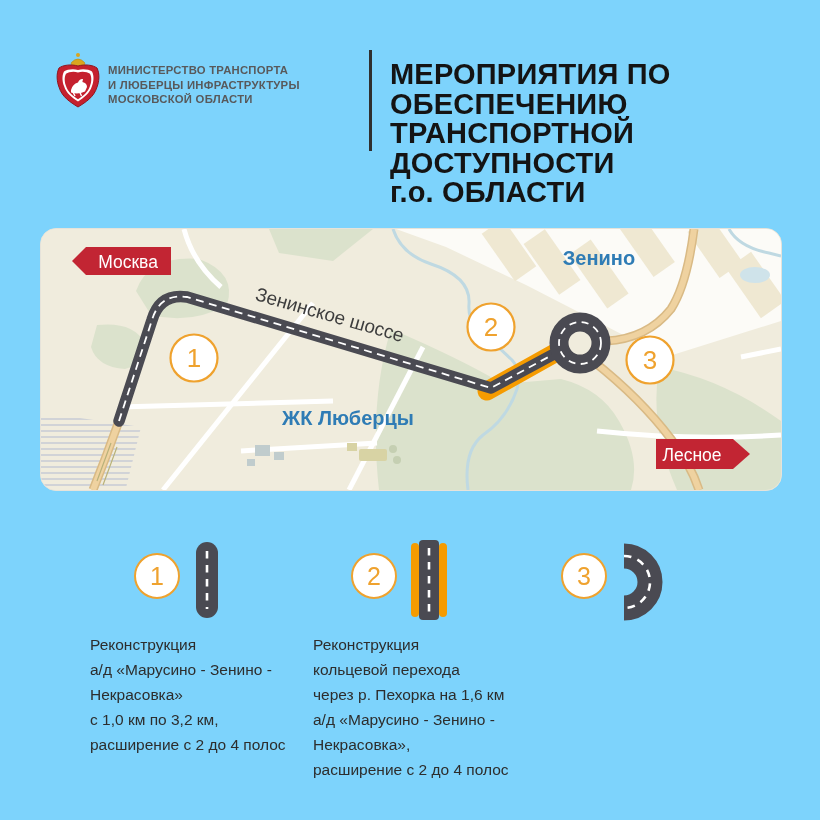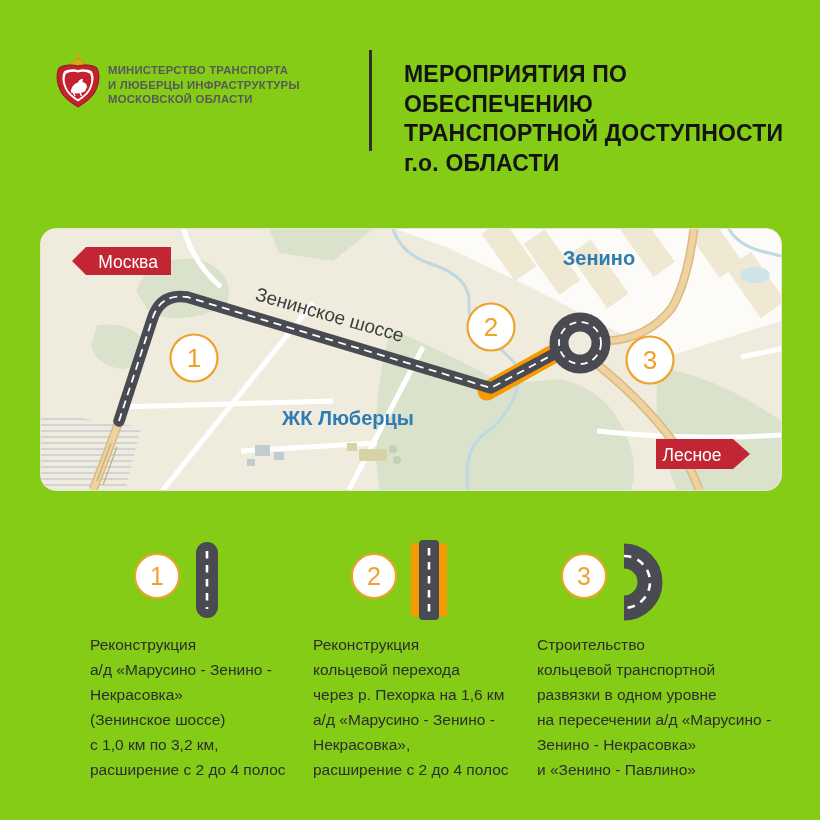--- a/index.html
+++ b/index.html
@@ -3,28 +3,28 @@
 <meta charset="utf-8">
 <style>
   html,body { margin:0; padding:0; }
   body {
     width:820px; height:820px; position:relative;
     background:#ffffff;
     font-family:"Liberation Sans", sans-serif;
     color:#2d2d2d;
     overflow:hidden;
   }
-  .page { position:absolute; inset:0; background:#84cc16; }
+  .page { position:absolute; inset:0; background:#7dd3fc; }
 
   
   .logo { position:absolute; left:54px; top:52px; width:48px; height:58px; }
   .ministry { position:absolute; left:108px; top:63px; font-size:11.3px; font-weight:bold;
               color:#58595b; line-height:14.5px; letter-spacing:.25px; }
   .hdr-divider { position:absolute; left:369px; top:50px; width:3px; height:101px; background:#2f2f2f; }
-  .title { position:absolute; left:404px; top:60px; font-size:23px; font-weight:bold;
+  .title { position:absolute; left:390px; top:60px; font-size:29px; font-weight:bold;
            color:#141414; line-height:29.5px; letter-spacing:.2px; }
 
   
   .map-wrap { position:absolute; left:40px; top:228px; width:740px; height:261px;
               border-radius:16px; overflow:hidden; border:1px solid #e6e3da; background:#f0ecdd; }
   .map-wrap svg { display:block; }
 
   
   .legend-item { position:absolute; top:540px; }
   .li-1 { left:90px;  width:215px; }
@@ -195,21 +195,20 @@
       <div class="num-circle">1</div>
       <svg width="26" height="80" viewBox="0 0 26 80">
         <rect x="2" y="2" width="22" height="76" rx="11" fill="#4a4a52"></rect>
         <line x1="13" y1="11" x2="13" y2="69" stroke="#ffffff" stroke-width="2.6" stroke-dasharray="7.5 6.5"></line>
       </svg>
     </div>
     <div class="desc">
       <div>Реконструкция</div>
       <div>а/д «Марусино - Зенино -</div>
       <div>Некрасовка»</div>
-      <div>(Зенинское шоссе)</div>
       <div>с 1,0 км  по 3,2 км,</div>
       <div>расширение с 2 до 4 полос</div>
     </div>
   </div>
 
   <div class="legend-item li-2">
     <div class="icon-row">
       <div class="num-circle">2</div>
       <svg width="38" height="80" viewBox="0 0 38 80">
         <rect x="1" y="3" width="8" height="74" rx="4" fill="#f59b00"></rect>
@@ -229,23 +228,15 @@
   </div>
 
   <div class="legend-item li-3">
     <div class="icon-row">
       <div class="num-circle">3</div>
       <svg width="48" height="84" viewBox="0 0 48 84">
         <path d="M6 16 A26 26 0 0 1 6 68" fill="none" stroke="#4a4a52" stroke-width="25"></path>
         <path d="M6 16 A26 26 0 0 1 6 68" fill="none" stroke="#ffffff" stroke-width="2.6" stroke-dasharray="7.5 6.5"></path>
       </svg>
     </div>
-    <div class="desc">
-      <div>Строительство</div>
-      <div>кольцевой транспортной</div>
-      <div>развязки в одном уровне</div>
-      <div>на пересечении а/д «Марусино -</div>
-      <div>Зенино - Некрасовка»</div>
-      <div>и «Зенино - Павлино»</div>
-    </div>
   </div>
 
 </div>
 
 </body></html>

